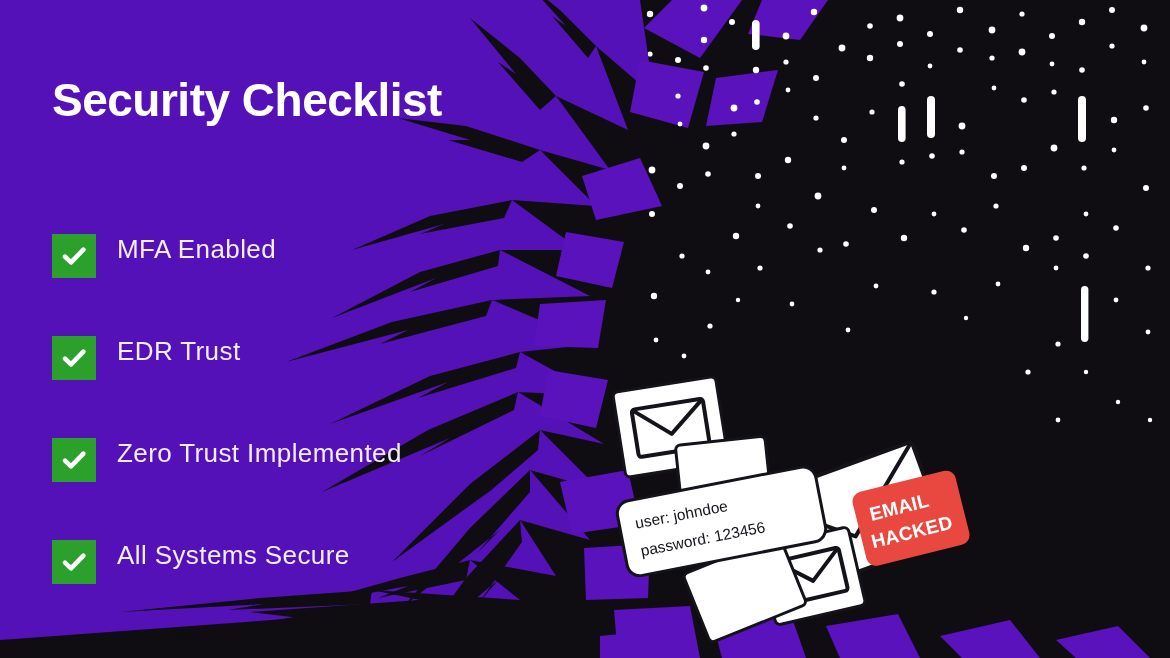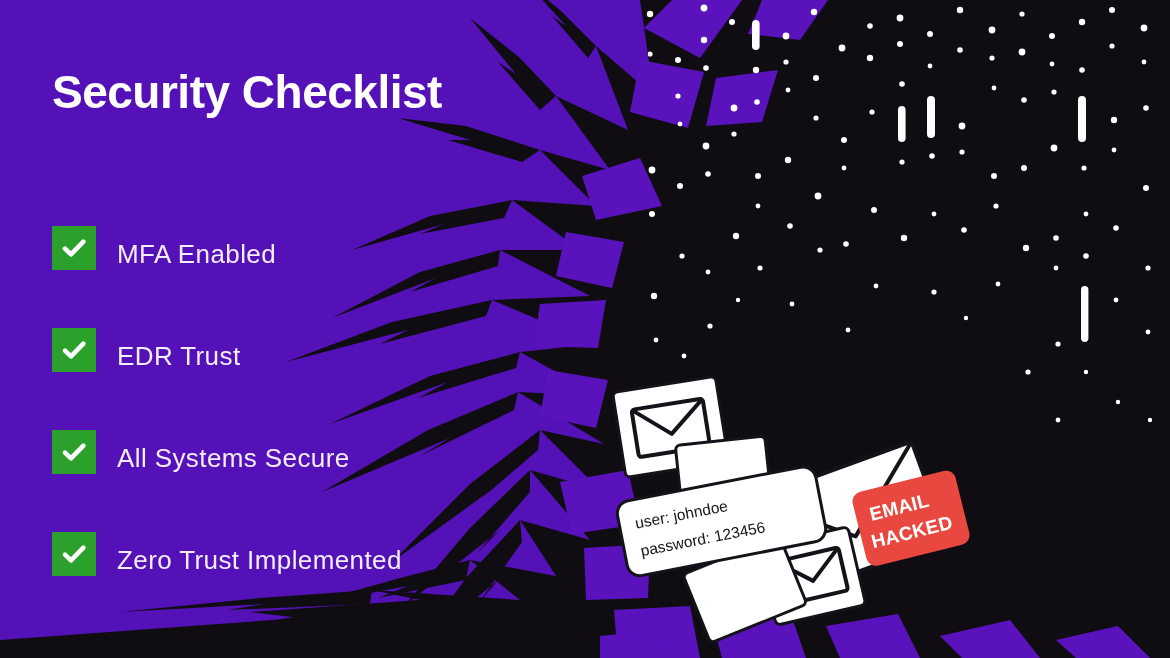--- a/index.html
+++ b/index.html
@@ -23,21 +23,21 @@
     position: absolute;
     inset: 0;
     width: 1170px;
     height: 658px;
     display: block;
   }
 
   
   #left-panel {
     position: absolute;
-    left: 0; top: 0;
+    left: 0; top: 8px;
     width: 520px;
     height: 552px;
     z-index: 5;
     pointer-events: none;
   }
 
   #page-title {
     position: absolute;
     left: 52px;
     top: 68px;
@@ -55,21 +55,21 @@
     left: 52px;
     top: 226px;
     width: 460px;
     margin: 0;
     padding: 0;
     list-style: none;
     pointer-events: auto;
   }
   .check-item {
     display: flex;
-    align-items: flex-end;
+    align-items: flex-start;
     height: 44px;
     margin-bottom: 58px;
   }
   .check-box {
     flex: 0 0 auto;
     width: 44px;
     height: 44px;
     background: #2ba02b;
     display: flex;
     align-items: center;
@@ -333,29 +333,29 @@
           </svg>
         </span>
         <span class="check-label">EDR Trust</span>
       </li>
       <li class="check-item">
         <span class="check-box">
           <svg width="30" height="30" viewBox="0 0 30 30" aria-hidden="true">
             <path d="M6 15.6 L12 21.4 L24.4 8.6" fill="none" stroke="#ffffff" stroke-width="4.6" stroke-linecap="round" stroke-linejoin="round"></path>
           </svg>
         </span>
-        <span class="check-label">All Systems Secure</span>
+        <span class="check-label">Zero Trust Implemented</span>
       </li>
       <li class="check-item">
         <span class="check-box">
           <svg width="30" height="30" viewBox="0 0 30 30" aria-hidden="true">
             <path d="M6 15.6 L12 21.4 L24.4 8.6" fill="none" stroke="#ffffff" stroke-width="4.6" stroke-linecap="round" stroke-linejoin="round"></path>
           </svg>
         </span>
-        <span class="check-label">Zero Trust Implemented</span>
+        <span class="check-label">All Systems Secure</span>
       </li>
     </ul>
   </div>
 
   <div id="email-cluster">
     <svg width="400" height="260" viewBox="0 0 400 260" aria-hidden="true">
 
       <g transform="rotate(-9 70 45)">
         <rect x="18" y="6" width="104" height="86" rx="5" fill="#ffffff" stroke="#15131a" stroke-width="3"></rect>
         <rect x="34" y="26" width="72" height="48" rx="3" fill="#ffffff" stroke="#15131a" stroke-width="4"></rect>

